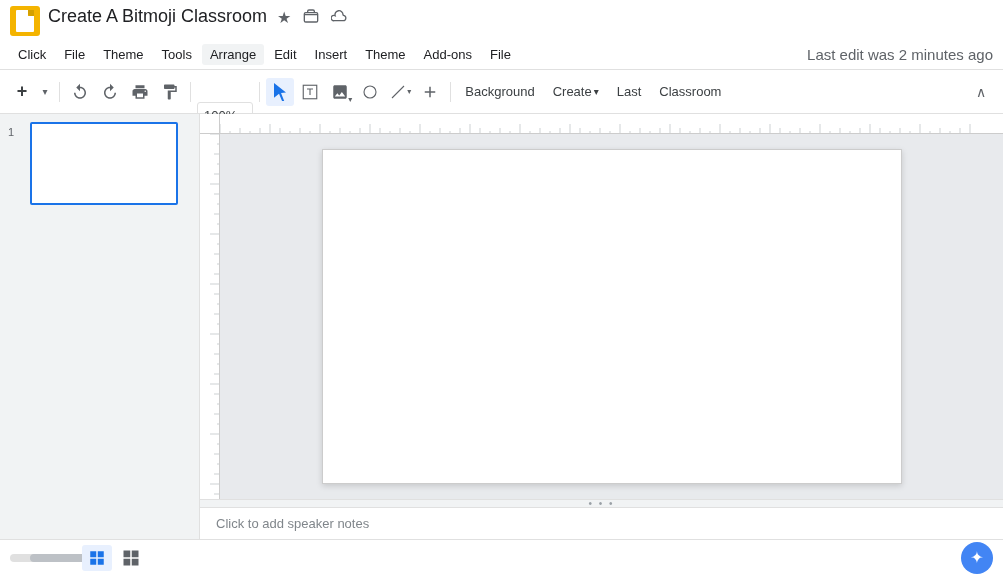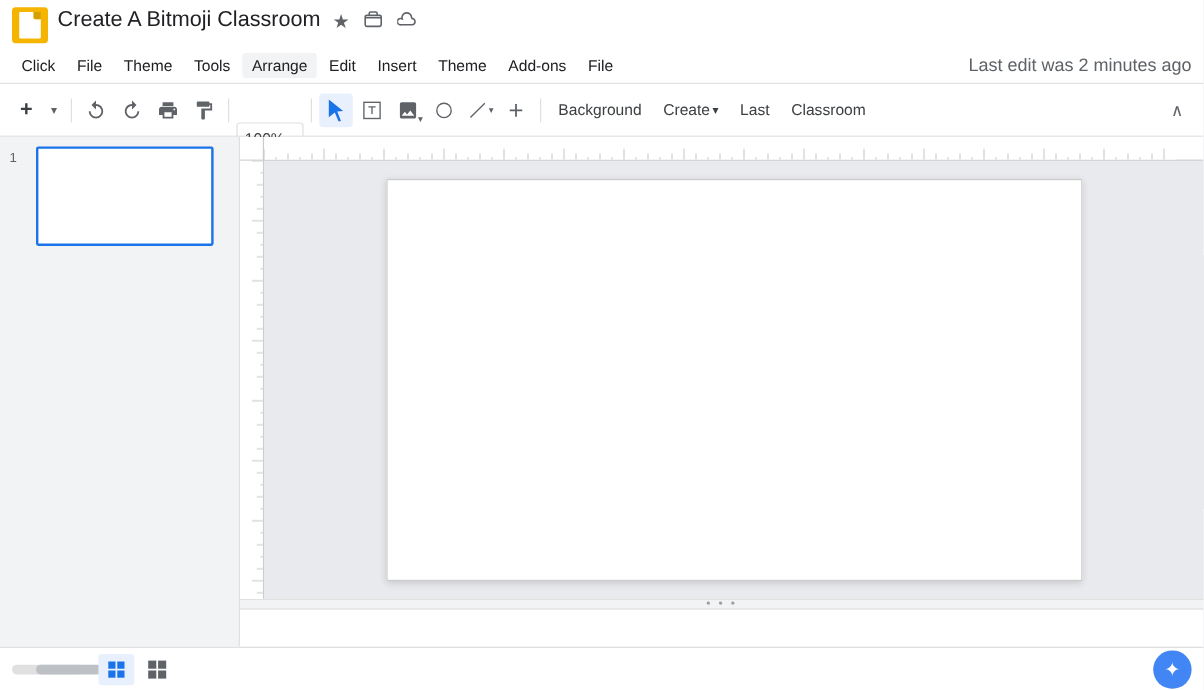--- a/index.html
+++ b/index.html
@@ -383,20 +383,21 @@
       </div>
       <div id="canvas-area">
         <div id="slide-canvas"></div>
       </div>
     </div>
 
     <div id="notes-area">
       <div id="notes-drag-handle">
         <span id="notes-drag-dots">• • •</span>
       </div>
+      <div id="notes-text">Click to add speaker notes</div>
     </div>
   </div>
 </div>
 
 <div id="bottom-bar">
   <div id="slide-view-btns">
 
     <div style="width:60px; height:8px; background:#e0e0e0; border-radius:4px; margin-right:8px; align-self:center;">
       <div id="h-scroll-thumb"></div>
     </div>

